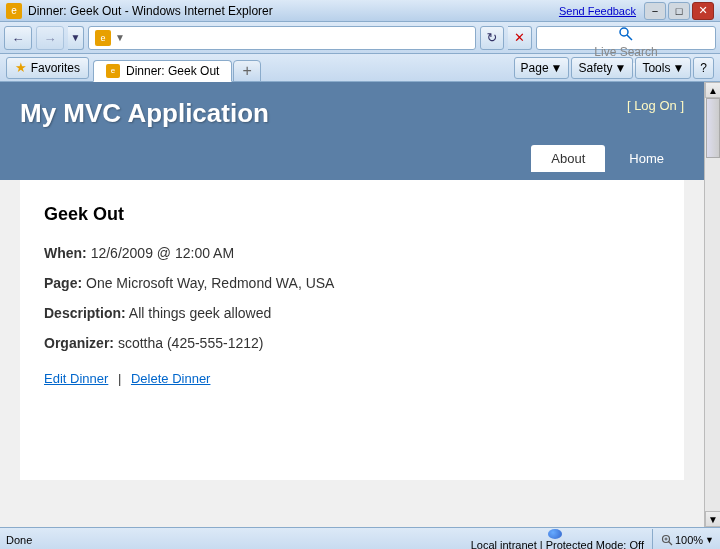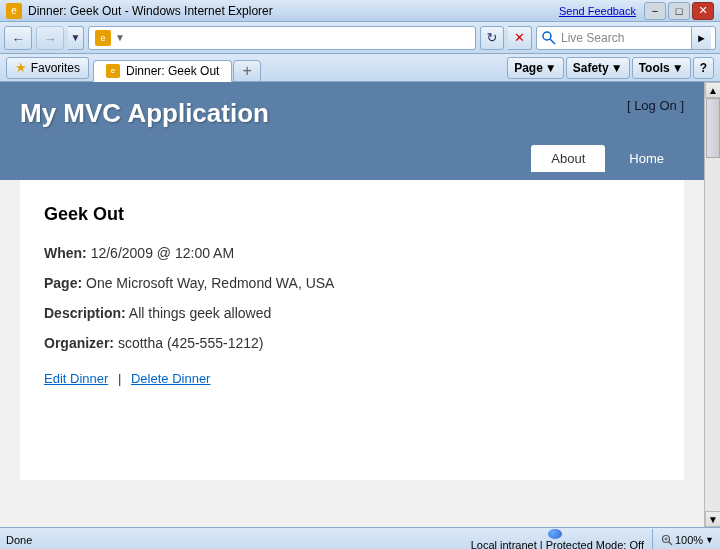--- a/index.html
+++ b/index.html
@@ -135,20 +135,21 @@
     .search-box {
       width: 180px;
       height: 24px;
       display: flex;
       align-items: center;
       background: white;
       border: 1px solid #8aabcb;
       border-radius: 3px;
       padding: 0 4px;
       gap: 4px;
+      flex-direction: column;
     }
     .search-icon-img {
       width: 16px; height: 16px;
       display: flex; align-items: center; justify-content: center;
     }
     .search-text {
       font-size: 12px;
       color: #888;
       flex: 1;
     }
@@ -216,21 +217,20 @@
     .toolbar-btn {
       height: 22px;
       padding: 0 6px;
       background: linear-gradient(to bottom, #eef4fb, #cddff0);
       border: 1px solid #8aabcb;
       border-radius: 3px;
       display: flex; align-items: center;
       font-size: 12px;
       cursor: pointer;
       gap: 2px;
-      font-weight: bold;
     }
 
     
     .browser-body {
       display: flex;
       height: calc(549px - 22px - 32px - 28px - 22px);
     }
     .content-area {
       flex: 1;
       overflow: hidden;
@@ -274,21 +274,21 @@
       justify-content: space-between;
       align-items: flex-start;
     }
     .app-title {
       color: white;
       font-size: 26px;
       font-weight: bold;
       text-shadow: 1px 1px 2px rgba(0,0,0,0.3);
     }
     .login-link {
-      color: #0f172a;
+      color: #fef9c3;
       font-size: 13px;
       text-decoration: none;
       cursor: pointer;
     }
     .nav-bar {
       background: #5b7fa6;
       padding: 0 20px 8px 0;
       display: flex;
       justify-content: flex-end;
       gap: 4px;

